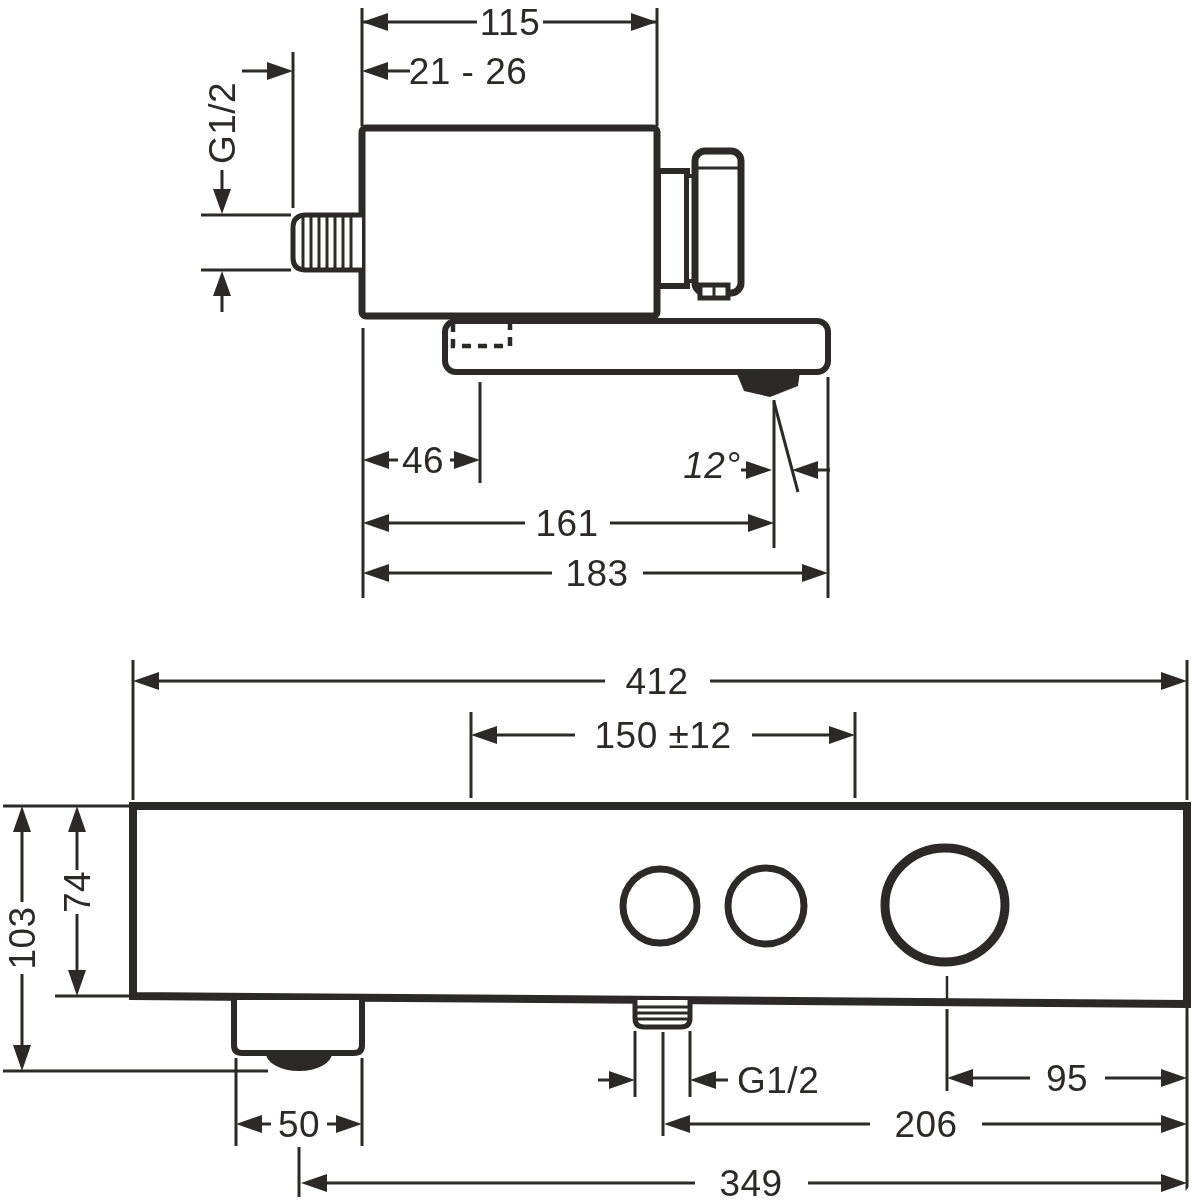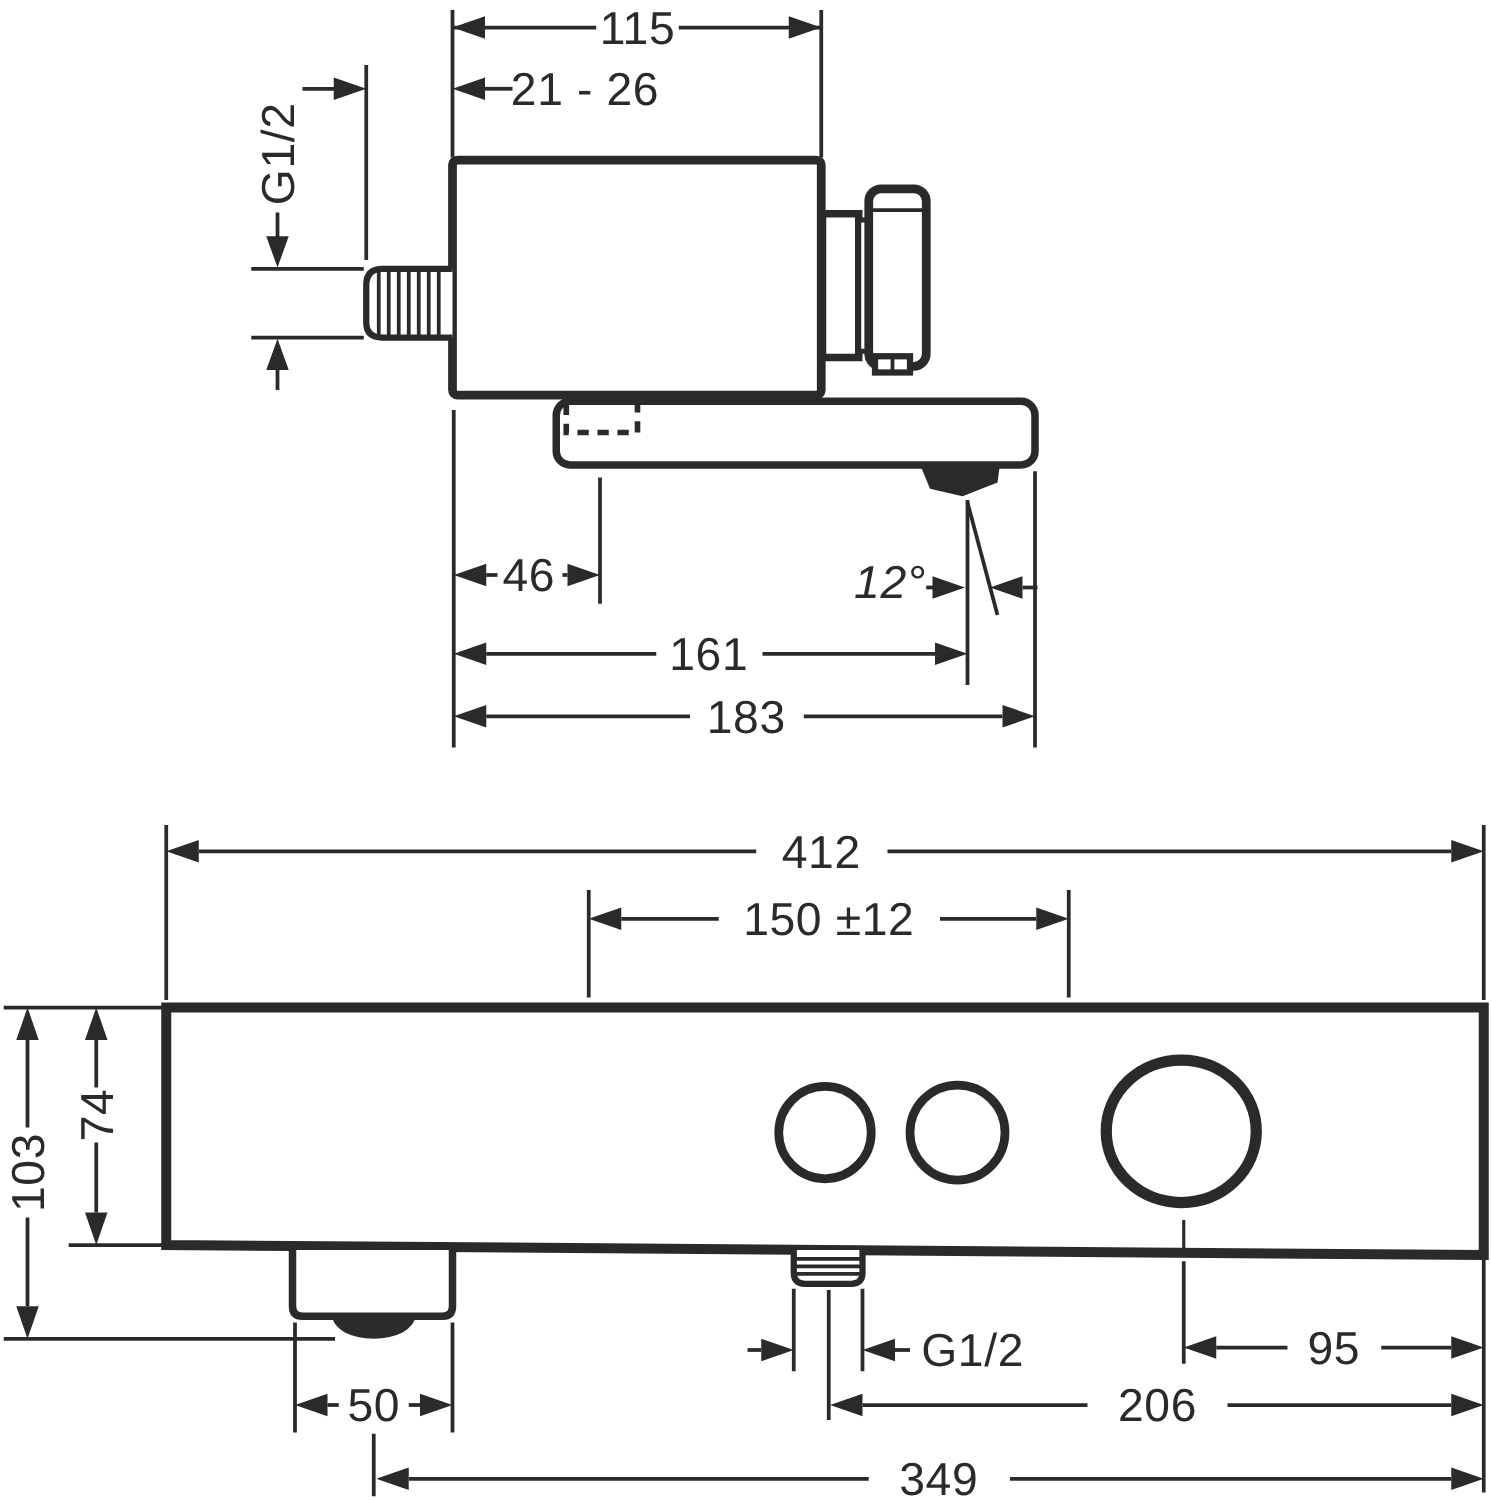--- a/index.html
+++ b/index.html
@@ -1,16 +1,16 @@
 <!DOCTYPE html>
 <html><head>
 <meta charset="utf-8">
 <style>
   html,body{margin:0;padding:0;background:#ffffff;}
-  .stage{position:relative;width:1193px;height:1200px;background:#ffffff;overflow:hidden;}
+  .stage{position:relative;width:1193px;height:1200px;background:#ffffff;overflow:hidden;border-radius:28px;}
   svg{display:block;}
   .s4{fill:#ffffff;stroke:#2b2a29;stroke-width:4;}
   .s5{fill:#ffffff;stroke:#2b2a29;stroke-width:5;}
   .s6{fill:#ffffff;stroke:#2b2a29;stroke-width:6;}
   .s7{fill:#ffffff;stroke:#2b2a29;stroke-width:7;}
   .s8{fill:#ffffff;stroke:#2b2a29;stroke-width:8;}
   .thin{fill:none;stroke:#2b2a29;stroke-width:3;stroke-linecap:butt;}
   .hair{fill:none;stroke:#2b2a29;stroke-width:2.5;}
   .dash{fill:none;stroke:#2b2a29;stroke-width:4.5;stroke-dasharray:9 7;}
   .arrow{fill:#2b2a29;stroke:none;}

